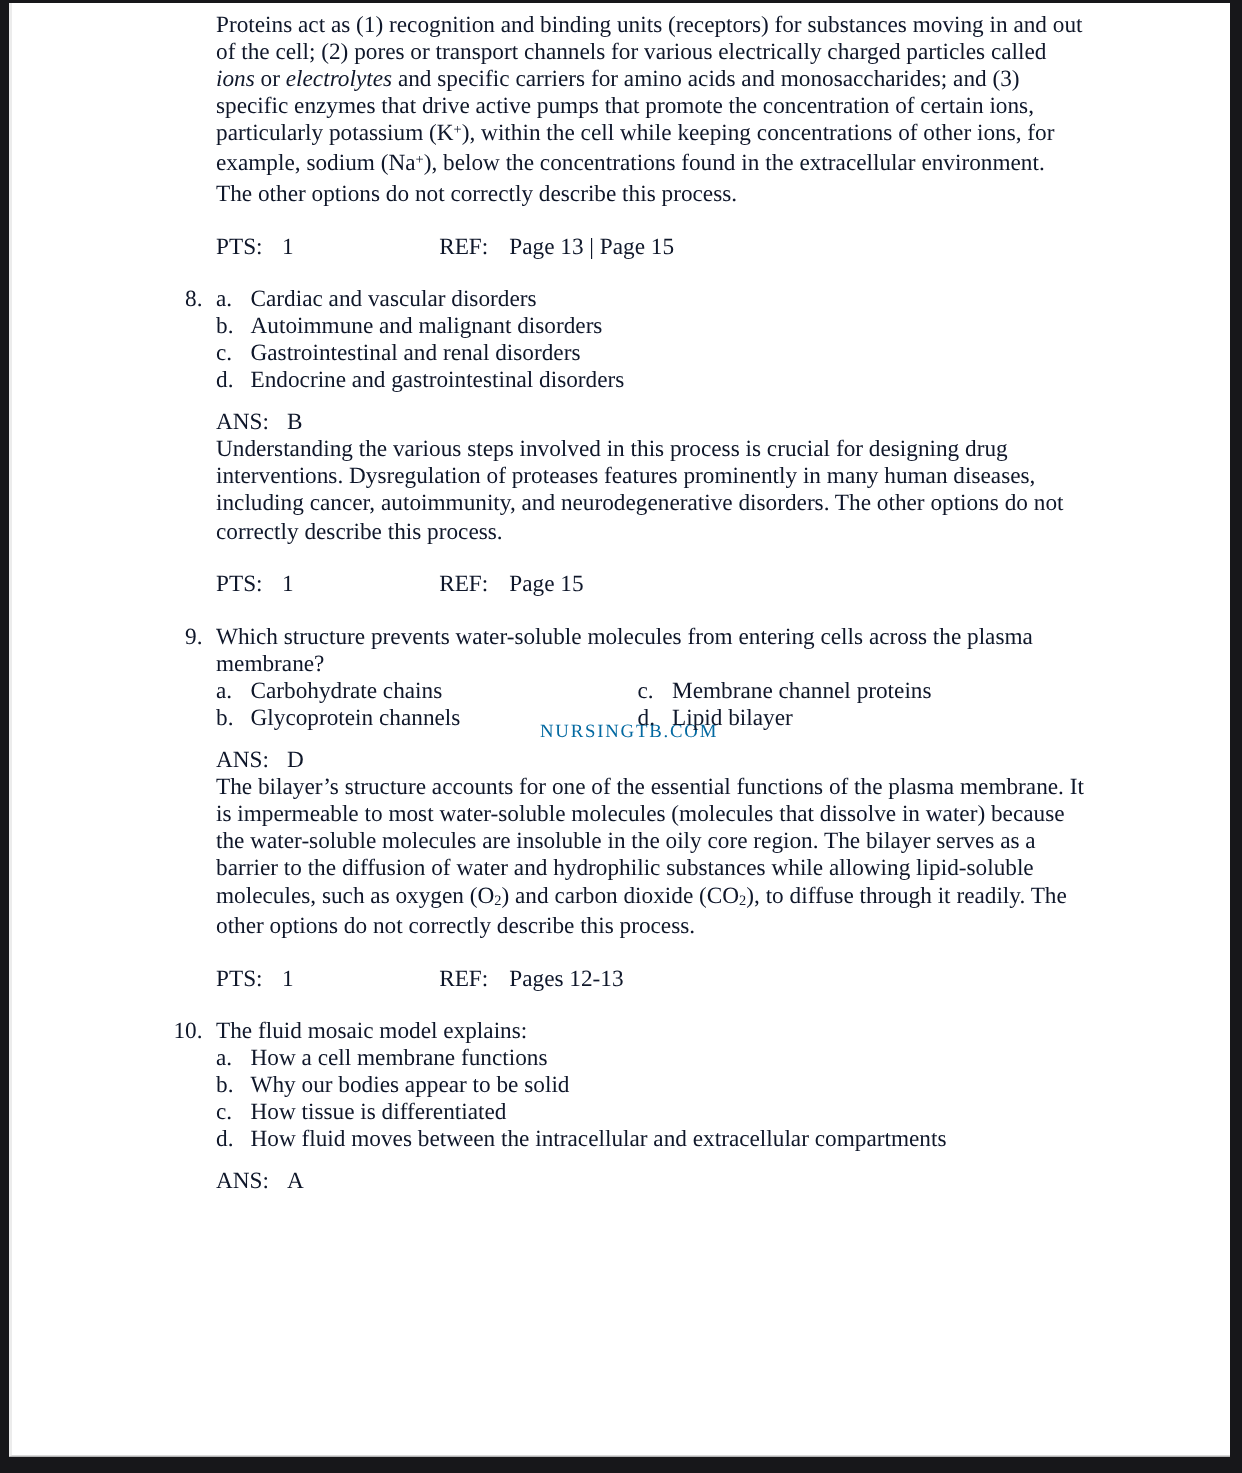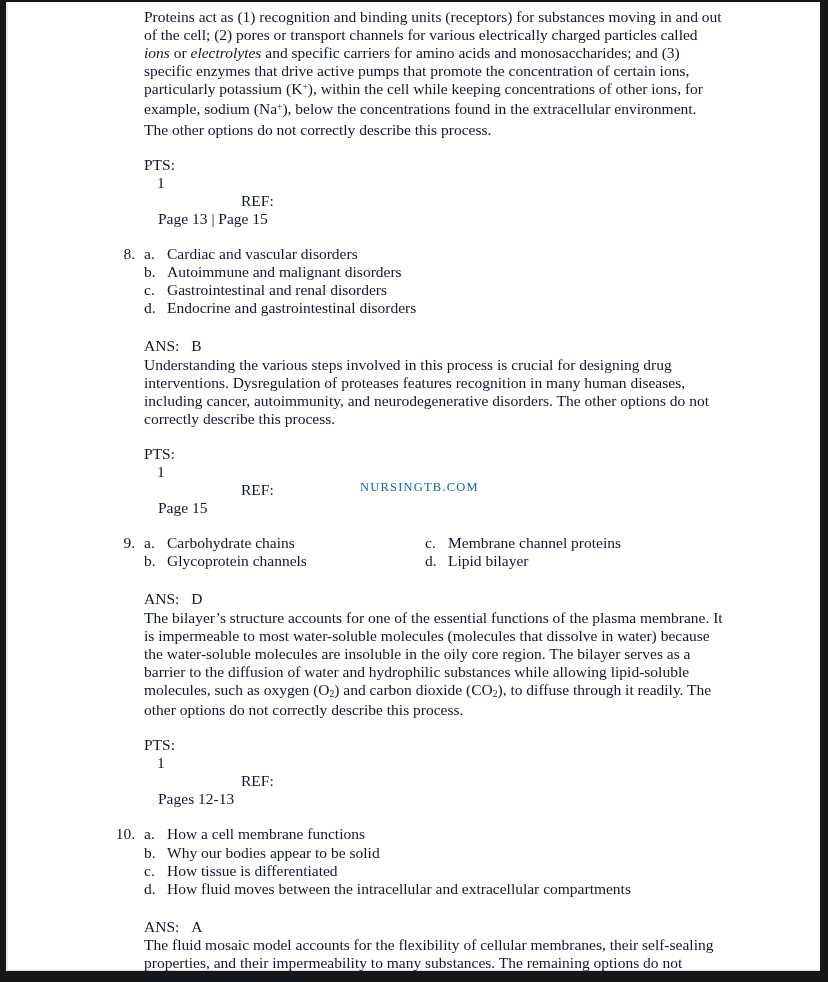--- a/index.html
+++ b/index.html
@@ -28,23 +28,23 @@
     font-size:15.5px;line-height:18.1px;color:#0f172a;
   }
   .para{width:580px;}
   .q{display:flex;margin-left:-35px;margin-top:17px;}
   .qnum{width:26px;text-align:right;flex:none;}
   .qbody{margin-left:9px;flex:1;min-width:0;}
   .opt{display:flex;}
   .optletter{width:23px;flex:none;}
   .opttext{flex:1;min-width:0;font-family:Liberation Serif, serif;}
   .optgrid{display:grid;grid-template-columns:281px 1fr;}
-  .ans{margin-top:20px;}
+  .ans{margin-top:10px;}
   .ans-val{margin-left:12px;}
-  .pts{display:flex;margin-top:17px;flex-direction:column;}
+  .pts{display:flex;margin-top:17px;}
   .pts-val{margin-left:13px;}
   .ref-label{margin-left:97px;}
   .ref-val{margin-left:14px;}
   .run-italic{font-style:italic;}
   .run-sup{font-size:0.62em;position:relative;top:-0.45em;}
   .run-sub{font-size:0.62em;position:relative;bottom:-0.18em;}
 </style>
 </head>
 <body>
 
@@ -81,32 +81,33 @@
         <div class="opt">
           <span class="optletter">d.</span>
           <span class="opttext">Endocrine and gastrointestinal disorders</span>
         </div>
       </div>
     </div>
 
     <div class="ans">
       <span>ANS:</span><span class="ans-val">B</span>
     </div>
-    <div class="para">Understanding the various steps involved in this process is crucial for designing drug interventions. Dysregulation of proteases features recognition in many human diseases, including cancer, autoimmunity, and neurodegenerative disorders. The other options do not correctly describe this process.</div>
+    <div class="para">Understanding the various steps involved in this process is crucial for designing drug interventions. Dysregulation of proteases features prominently in many human diseases, including cancer, autoimmunity, and neurodegenerative disorders. The other options do not correctly describe this process.</div>
 
     <div class="pts">
       <span>PTS:</span>
       <span class="pts-val">1</span>
       <span class="ref-label">REF:</span>
       <span class="ref-val">Page 15</span>
     </div>
 
     <div class="q">
       <div class="qnum">9.</div>
       <div class="qbody">
+        <div class="stem">Which structure prevents water-soluble molecules from entering cells across the plasma membrane?</div>
         <div class="optgrid">
           <div class="opt">
             <span class="optletter">a.</span>
             <span class="opttext">Carbohydrate chains</span>
           </div>
           <div class="opt">
             <span class="optletter">c.</span>
             <span class="opttext">Membrane channel proteins</span>
           </div>
           <div class="opt">
@@ -129,20 +130,21 @@
     <div class="pts">
       <span>PTS:</span>
       <span class="pts-val">1</span>
       <span class="ref-label">REF:</span>
       <span class="ref-val">Pages 12-13</span>
     </div>
 
     <div class="q">
       <div class="qnum">10.</div>
       <div class="qbody">
+        <div class="stem">The fluid mosaic model explains:</div>
         <div class="opt">
           <span class="optletter">a.</span>
           <span class="opttext">How a cell membrane functions</span>
         </div>
         <div class="opt">
           <span class="optletter">b.</span>
           <span class="opttext">Why our bodies appear to be solid</span>
         </div>
         <div class="opt">
           <span class="optletter">c.</span>
@@ -151,16 +153,15 @@
         <div class="opt">
           <span class="optletter">d.</span>
           <span class="opttext">How fluid moves between the intracellular and extracellular compartments</span>
         </div>
       </div>
     </div>
 
     <div class="ans">
       <span>ANS:</span><span class="ans-val">A</span>
     </div>
-    <div class="para">The fluid mosaic model accounts for the flexibility of cellular membranes, their self-sealing properties, and their impermeability to many substances. The remaining options do not explain the mosaic model.</div>
 
   </div>
 </div>
 
 </body></html>

